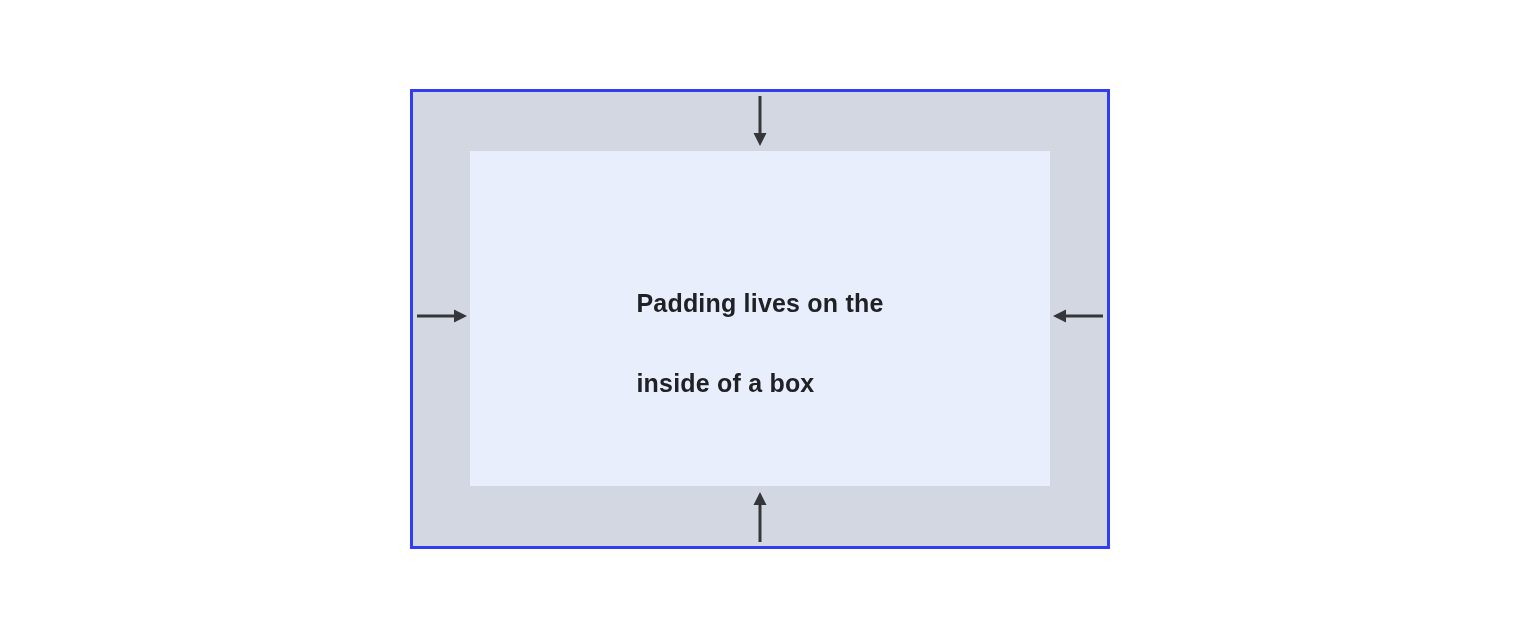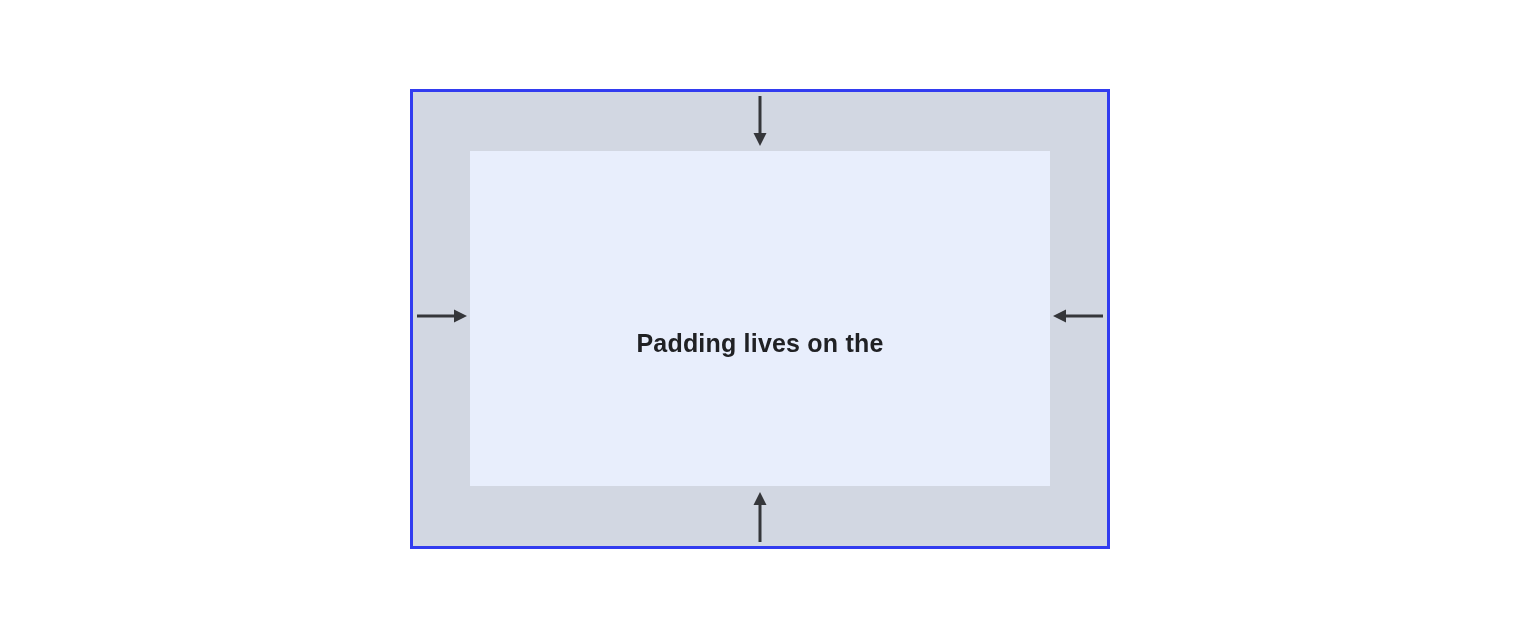--- a/index.html
+++ b/index.html
@@ -89,18 +89,19 @@
     <div class="arrow arrow-right" title="arrow pointing left into box">
       <svg width="50" height="16" viewBox="0 0 50 16">
         <line x1="50" y1="8" x2="11" y2="8"></line>
         <polygon points="13,1.5 13,14.5 0,8"></polygon>
       </svg>
     </div>
 
     <div class="content-box">
       <div class="caption">
         <span>Padding lives on the</span>
+        <span>inside of a box</span>
       </div>
     </div>
 
   </div>
 
 </div>
 
 </body></html>

